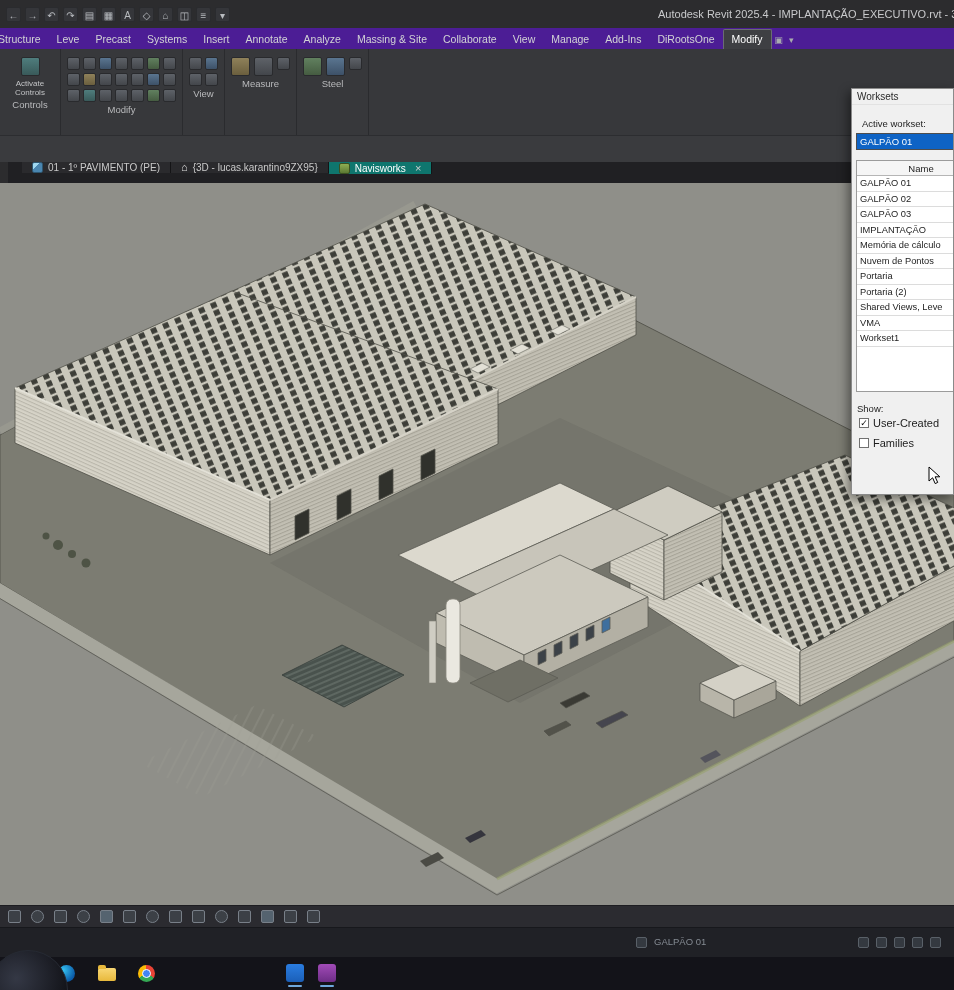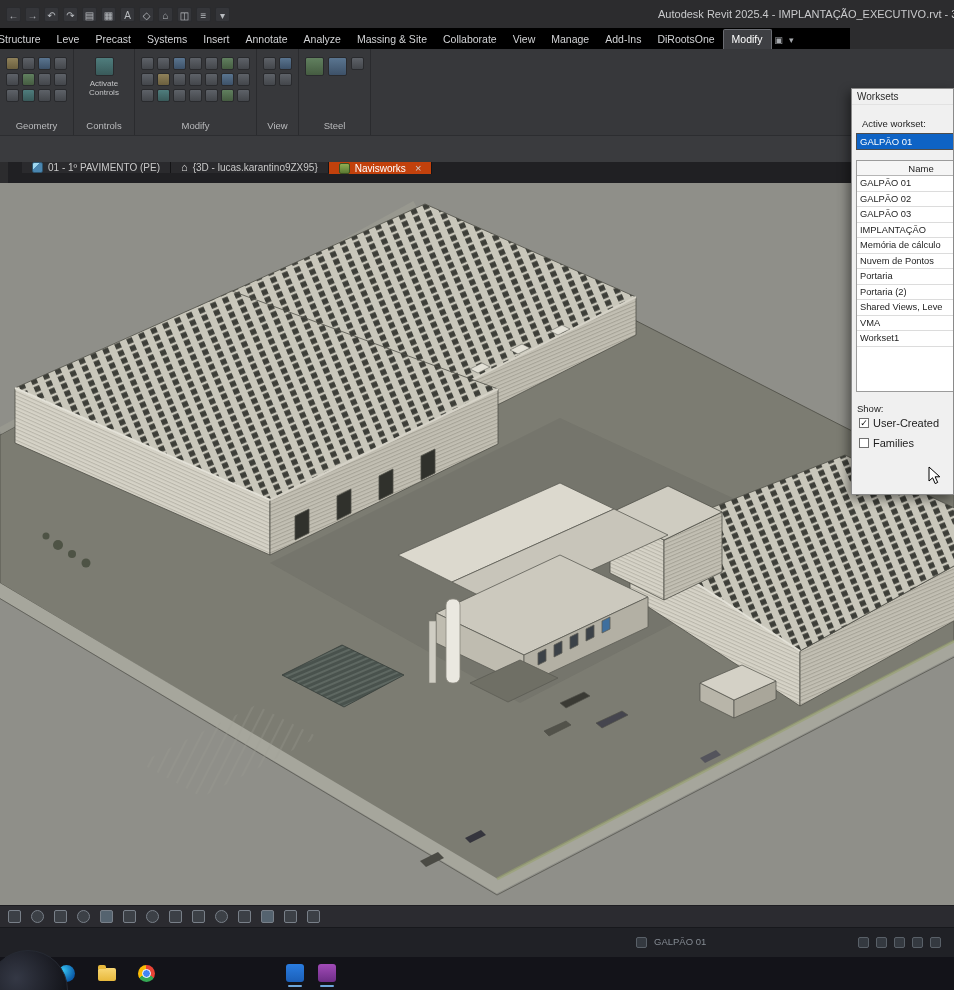--- a/index.html
+++ b/index.html
@@ -9,29 +9,29 @@
 
   
   #titlebar{position:absolute;left:0;top:0;width:954px;height:28px;background:#2c2c2e;
     display:flex;align-items:center;gap:4px;padding:0 6px}
   .qat-tile{width:15px;height:15px;border-radius:2px;color:#b9bcc0;font-size:10px;
     line-height:15px;text-align:center;background:#35363a;border:1px solid #2a2b2e}
   #app-title{position:absolute;left:658px;top:0;width:296px;height:28px;line-height:28px;
     color:#c9cacc;font-size:11px;white-space:nowrap;overflow:hidden}
 
   
-  #ribbon-tabs{position:absolute;left:0;top:28px;width:850px;height:21px;background:#000000;overflow:hidden}
+  #ribbon-tabs{position:absolute;left:0;top:28px;width:954px;height:21px;background:#4c1d95;overflow:hidden}
   .rtabs-inner{display:flex;align-items:flex-end;height:21px;margin-left:-10px}
   .rtab{font-size:10.5px;color:#d2d3d5;padding:3px 8px 4px;white-space:nowrap}
   .rtab.active{background:#3e3f43;border:1px solid #6a6c72;border-bottom:none;color:#fff;border-radius:2px 2px 0 0}
   .rtab-icon{font-size:9px;color:#a8abaf;padding:3px 3px 4px}
 
   
   #ribbon-body{position:absolute;left:0;top:49px;width:954px;height:86px;background:#37383b;display:flex}
-  .panel{display:flex;flex-direction:column;align-items:center;justify-content:space-between;
+  .panel{display:flex;flex-direction:column;align-items:center;
     padding:5px 6px 0;border-right:1px solid #2a2b2e;height:100%}
   .panel-tools{display:flex;gap:4px;align-items:flex-start;padding-top:3px}
   .panel-label{font-size:9.5px;color:#b9babc;padding:2px 2px 4px;white-space:nowrap}
   .tile{display:inline-block;width:13px;height:13px;border-radius:2px;border:1px solid #292a2d;
     background:linear-gradient(180deg,#5e6268,#43464b)}
   .tile.med{width:19px;height:19px}
   .tile.big{width:22px;height:26px}
   .tb{background:linear-gradient(180deg,#5a7590,#3d5168)}
   .tg{background:linear-gradient(180deg,#61805f,#455c41)}
   .to{background:linear-gradient(180deg,#8f815a,#6b5f3e)}
@@ -42,21 +42,21 @@
   .col{display:flex;flex-direction:column;align-items:center;gap:3px}
   .bigbtn-label{font-size:8px;color:#c3c4c6;text-align:center;width:48px;line-height:1.15}
 
   #ribbon-gap{position:absolute;left:0;top:135px;width:954px;height:27px;background:#3a3b3e;border-top:1px solid #2c2d30}
 
   
   #view-tabs{position:absolute;left:8px;top:162px;width:954px;height:21px;background:#202023;
     display:flex;align-items:flex-start;padding-left:14px}
   .vtab{display:inline-flex;align-items:center;gap:5px;padding:0 10px;background:#2a2a2d;
     color:#c9c9c9;font-size:10px;border-right:1px solid #141416;white-space:nowrap}
-  .vtab.active{background:#c2410c;color:#fff}
+  .vtab.active{background:#0f766e;color:#fff}
   .vticon{width:11px;height:11px;border-radius:2px;flex:0 0 auto}
   .floor-plan{background:linear-gradient(135deg,#9fd8f0 0 35%,#4a86b0 35% 100%);border:1px solid #2e5670}
   .home-glyph{font-size:11px;color:#d8d8d8;line-height:11px}
   .nav-icon{background:linear-gradient(180deg,#8fae52,#5c7a33);border:1px solid #3c5220}
   .vtab-close{font-size:11px;color:#cfcfcf;padding-left:4px}
 
   
   #canvas{position:absolute;left:0;top:183px;width:954px;height:722px;background:#8f8f89;overflow:hidden}
 
   
@@ -145,39 +145,20 @@
       <span class="rtab">Add-Ins</span>
       <span class="rtab">DiRootsOne</span>
       <span class="rtab active">Modify</span>
       <span class="rtab-icon">▣</span>
       <span class="rtab-icon">▾</span>
     </div>
   </div>
 
   <div id="ribbon-body">
 
-    <div class="panel">
-      <div class="panel-tools">
-        <span class="g4">
-          <span class="tile to"></span>
-          <span class="tile"></span>
-          <span class="tile tb"></span>
-          <span class="tile"></span>
-          <span class="tile"></span>
-          <span class="tile tg"></span>
-          <span class="tile"></span>
-          <span class="tile"></span>
-          <span class="tile"></span>
-          <span class="tile tc"></span>
-          <span class="tile"></span>
-          <span class="tile"></span>
-        </span>
-      </div>
-      <div class="panel-label">Geometry</div>
-    </div>
 
     <div class="panel">
       <div class="panel-tools col">
         <span class="tile med tc"></span>
         <span class="bigbtn-label">Activate Controls</span>
       </div>
       <div class="panel-label">Controls</div>
     </div>
 
     <div class="panel">
@@ -214,20 +195,28 @@
         <span class="g2">
           <span class="tile"></span>
           <span class="tile tb"></span>
           <span class="tile"></span>
           <span class="tile"></span>
         </span>
       </div>
       <div class="panel-label">View</div>
     </div>
 
+    <div class="panel">
+      <div class="panel-tools">
+        <span class="tile med to"></span>
+        <span class="tile med"></span>
+        <span class="tile"></span>
+      </div>
+      <div class="panel-label">Measure</div>
+    </div>
 
     <div class="panel">
       <div class="panel-tools">
         <span class="tile med tg"></span>
         <span class="tile med tb"></span>
         <span class="tile"></span>
       </div>
       <div class="panel-label">Steel</div>
     </div>
   </div>

